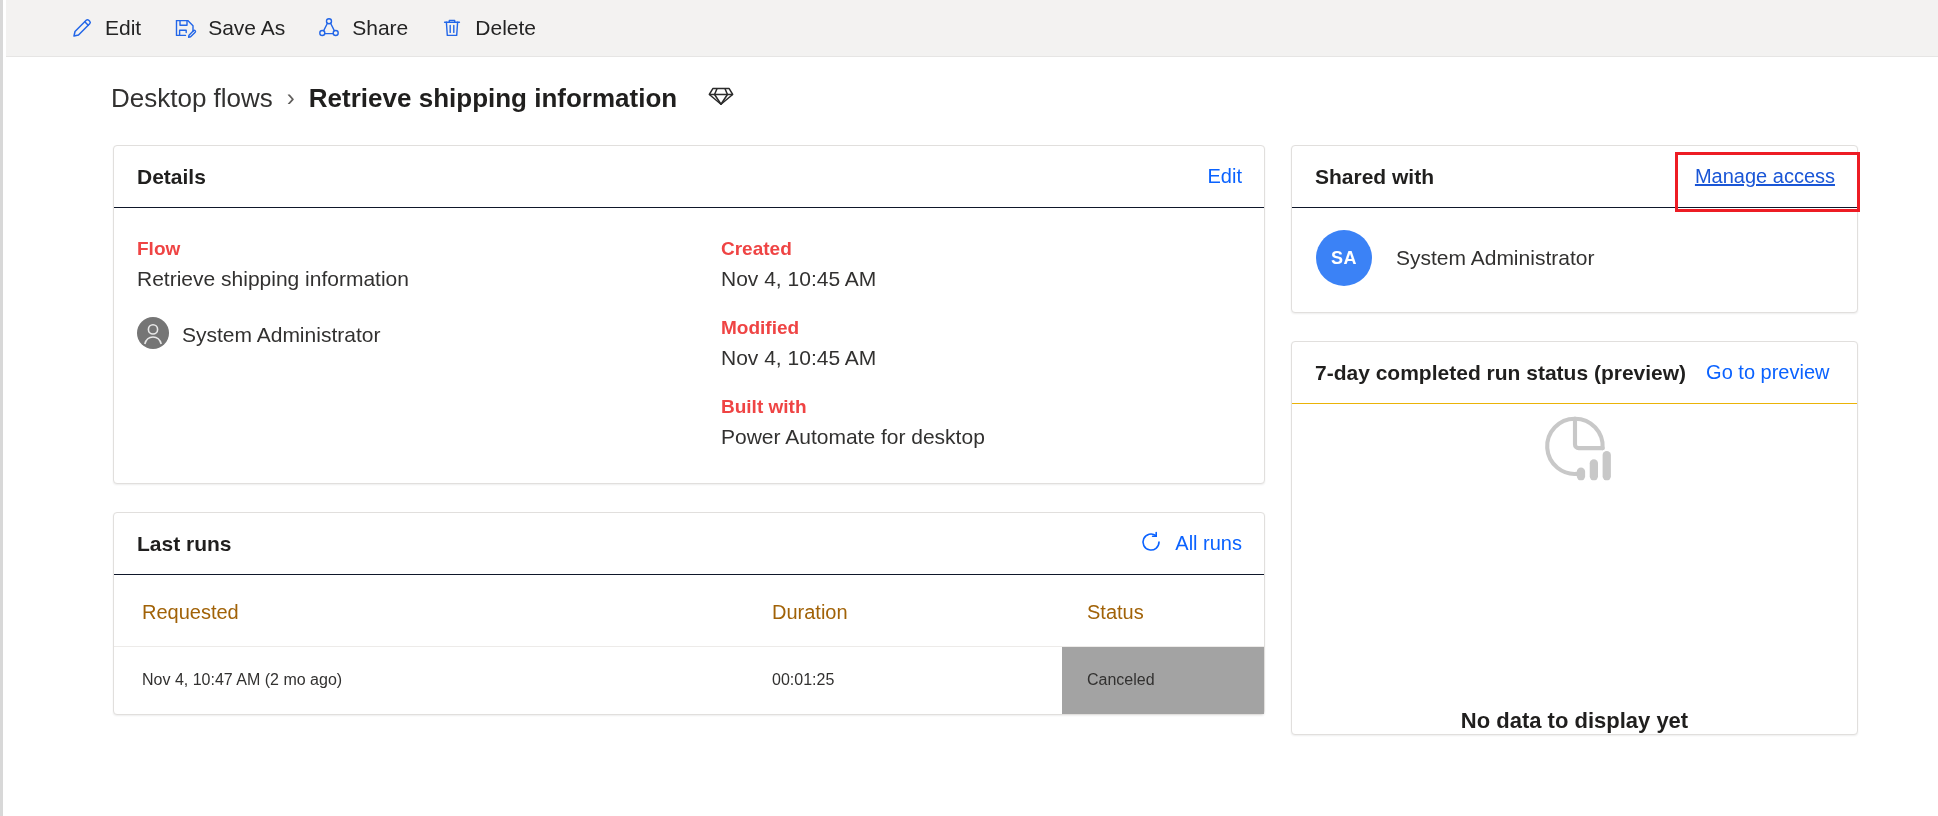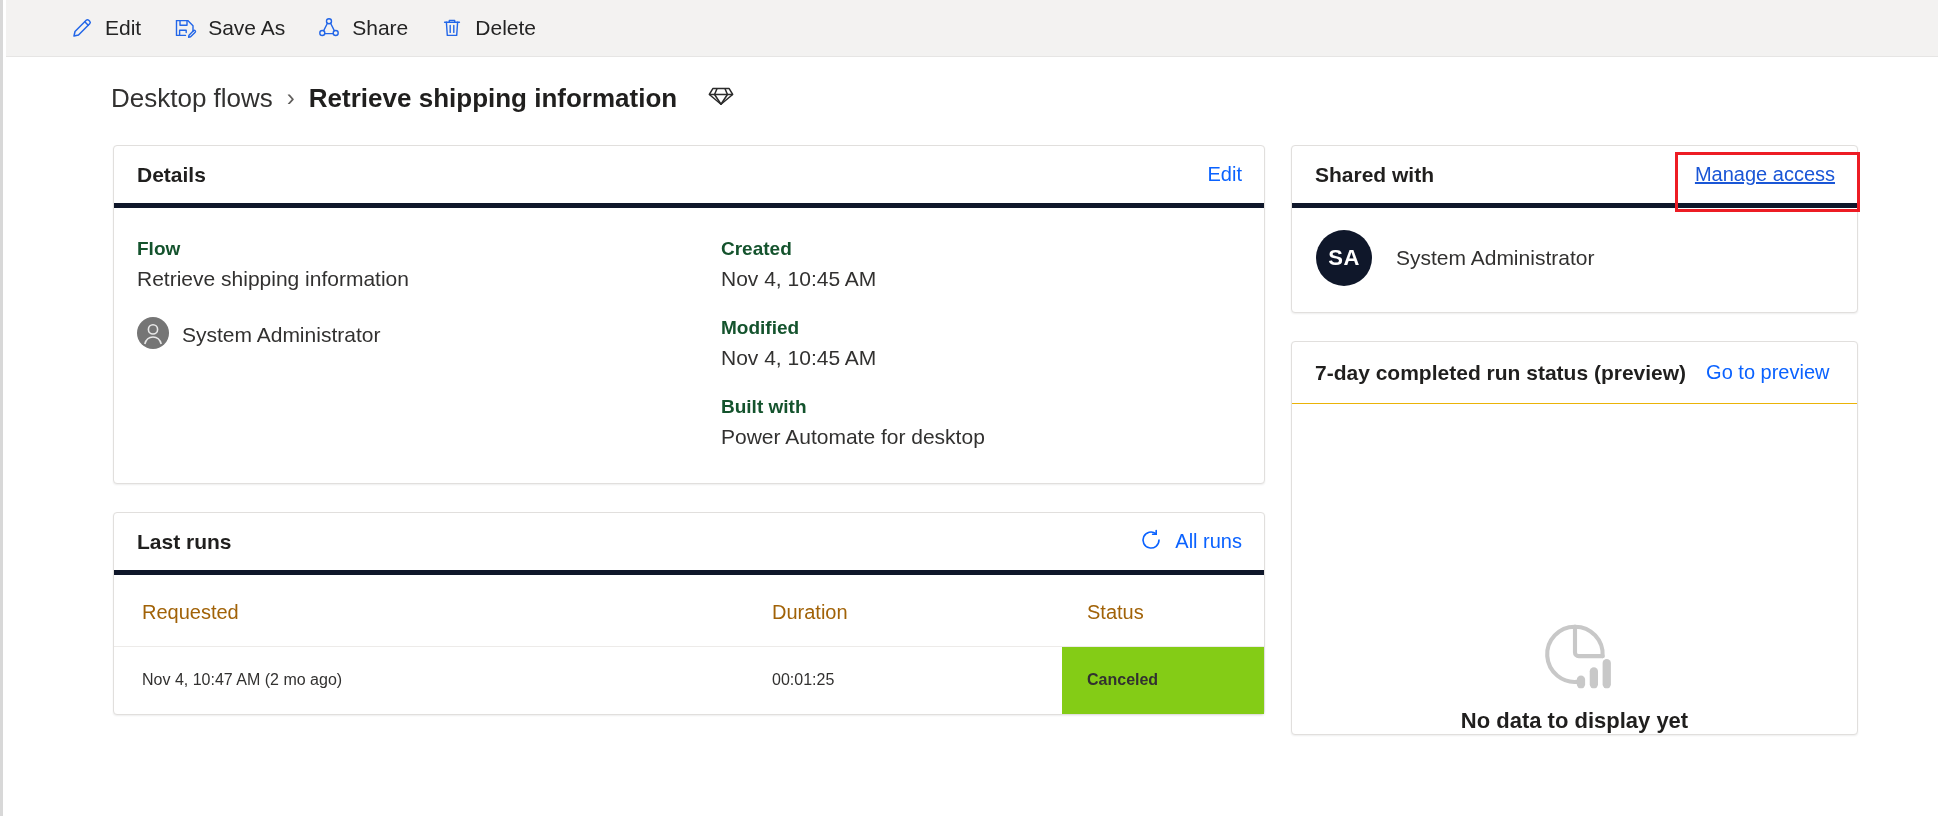--- a/index.html
+++ b/index.html
@@ -60,86 +60,86 @@
     border:1px solid #e1dfdd;
     border-radius:4px;
     box-shadow:0 1px 2px rgba(0,0,0,.07);
     box-sizing:border-box;
     margin-bottom:28px;
   }
   .card-head{
     height:62px;
     display:flex;align-items:center;justify-content:space-between;
     padding:0 22px 0 23px;
-    border-bottom:5px solid #0f172a;
+    border-bottom:1px solid #0f172a;
     box-sizing:border-box;
   }
   .card-title{font-size:21px;font-weight:bold;color:#201f1e;}
   .link{
     color:#1367d8;font-size:20px;cursor:pointer;
     font-family:"Liberation Sans", sans-serif;
     white-space:nowrap;
   }
   .link-blue-bright{color:#0a62ff;}
   .link-row{display:flex;align-items:center;gap:12px;}
   
   .details-body{
     display:flex;padding:30px 23px 34px 23px;min-height:218px;
     box-sizing:border-box;
   }
   .det-col{flex:0 0 50%;}
   .det-col.right{padding-left:32px;}
   .field{margin-bottom:26px;}
   .field:last-child{margin-bottom:0;}
-  .f-label{font-size:19px;font-weight:bold;color:#14532d;margin-bottom:7px;}
+  .f-label{font-size:19px;font-weight:bold;color:#ef4444;margin-bottom:7px;}
   .f-value{font-size:21px;color:#323130;}
   .owner-row{display:flex;align-items:center;gap:13px;margin-top:2px;}
   
   .runs-table{width:100%;border-collapse:collapse;}
   .runs-table th{
     text-align:left;font-size:20px;font-weight:normal;color:#a16207;
     padding:26px 0 22px 0;border-bottom:1px solid #edebe9;
   }
   .runs-table td{
     font-size:16px;color:#323130;padding:24px 0 25px 0;
   }
   .c-requested{padding-left:28px !important;width:630px;}
   .c-duration{width:290px;}
   .c-status{padding-left:25px !important;}
   td.c-requested{padding-left:28px !important;}
   td.status-cell{
-    background:#84cc16;padding-left:25px !important;font-weight:bold;
+    background:#a3a3a3;padding-left:25px !important;
   }
   
   .shared-body{padding:22px 24px 26px 24px;}
   .shared-row{display:flex;align-items:center;gap:24px;}
   .avatar-sa{
     width:56px;height:56px;border-radius:50%;
-    background:#0f172a;color:#ffffff;
+    background:#3b82f6;color:#ffffff;
     display:flex;align-items:center;justify-content:center;
-    font-size:22px;font-weight:bold;letter-spacing:.5px;
+    font-size:18px;font-weight:bold;letter-spacing:.5px;
     flex:0 0 56px;
   }
   .shared-name{font-size:21px;color:#323130;}
   
   .highlight-box{
     position:absolute;left:1672px;top:152px;width:185px;height:60px;
     border:3px solid #ed1c24;box-sizing:border-box;
     pointer-events:none;
   }
   .manage-access{text-decoration:underline;color:#1a56d6;}
   
   .status-card-head{
     height:62px;display:flex;align-items:center;gap:20px;
     padding:0 22px 0 23px;border-bottom:1px solid #eab308;
     box-sizing:border-box;
   }
   .empty-state{
     height:330px;display:flex;flex-direction:column;
-    align-items:center;justify-content:flex-end;
+    align-items:center;justify-content:space-between;
   }
   .empty-text{font-size:22px;font-weight:bold;color:#201f1e;}
 </style>
 </head>
 <body>
 
 <div class="page-frame">
 
   <div class="toolbar">
 

